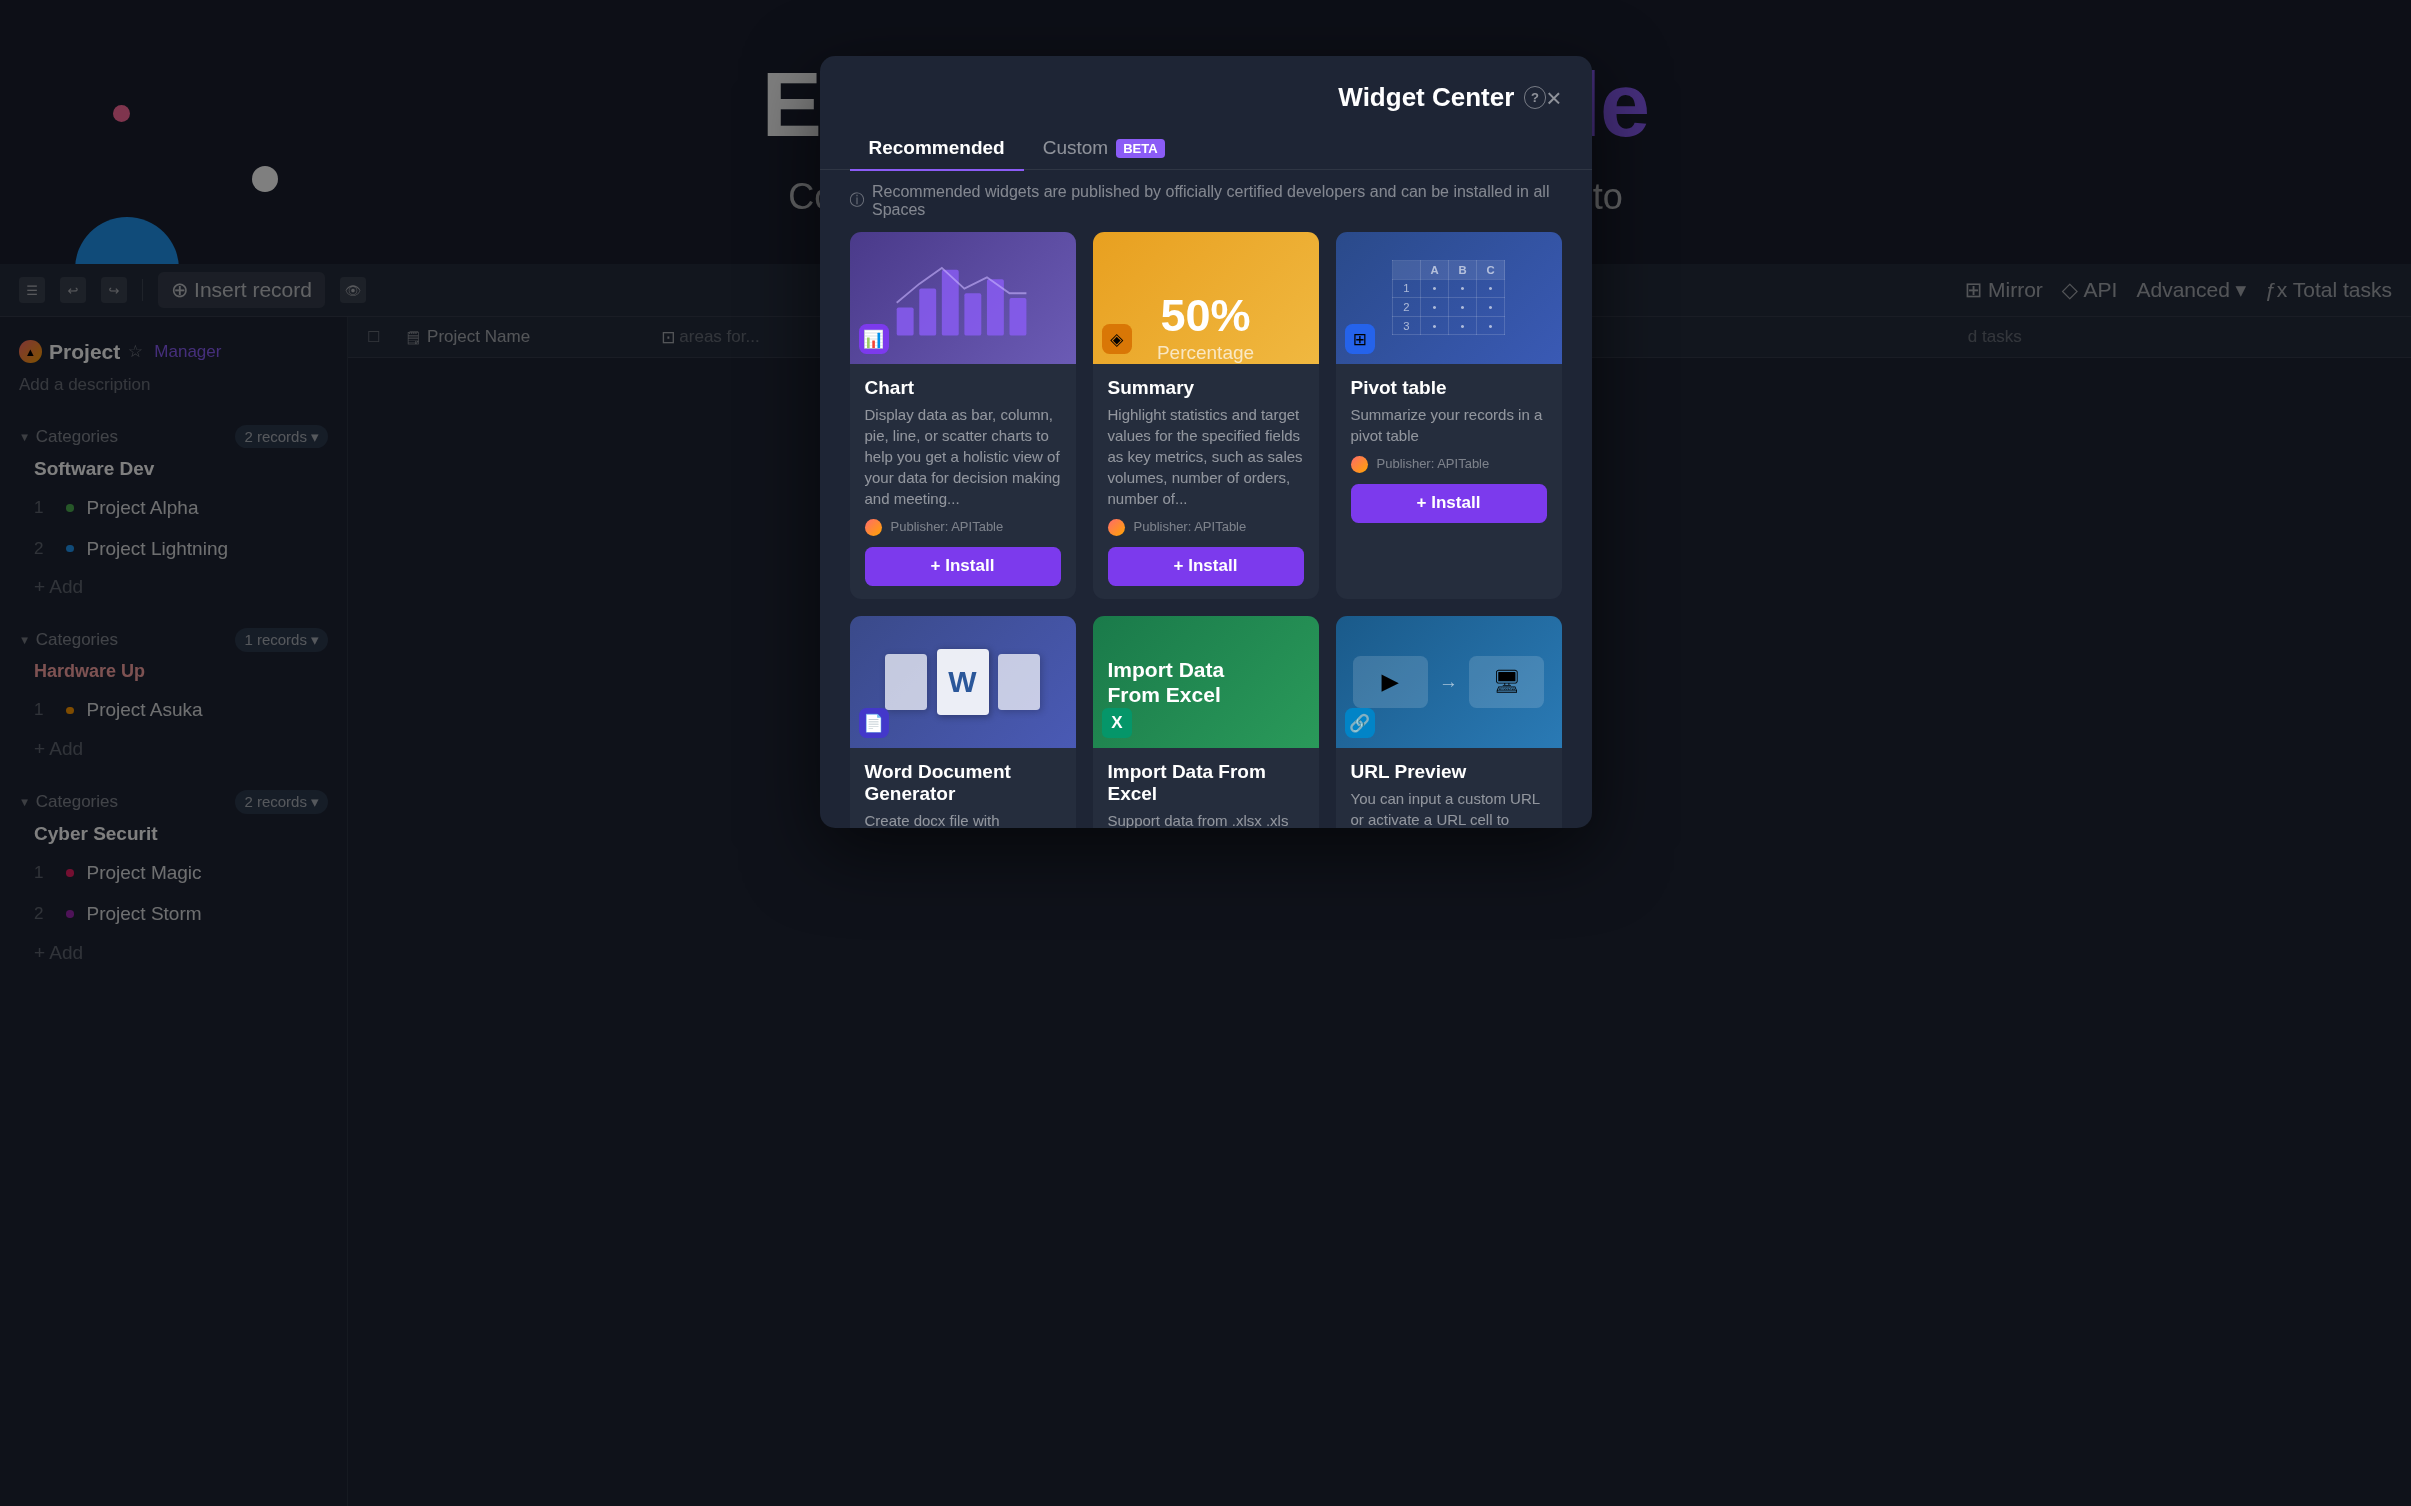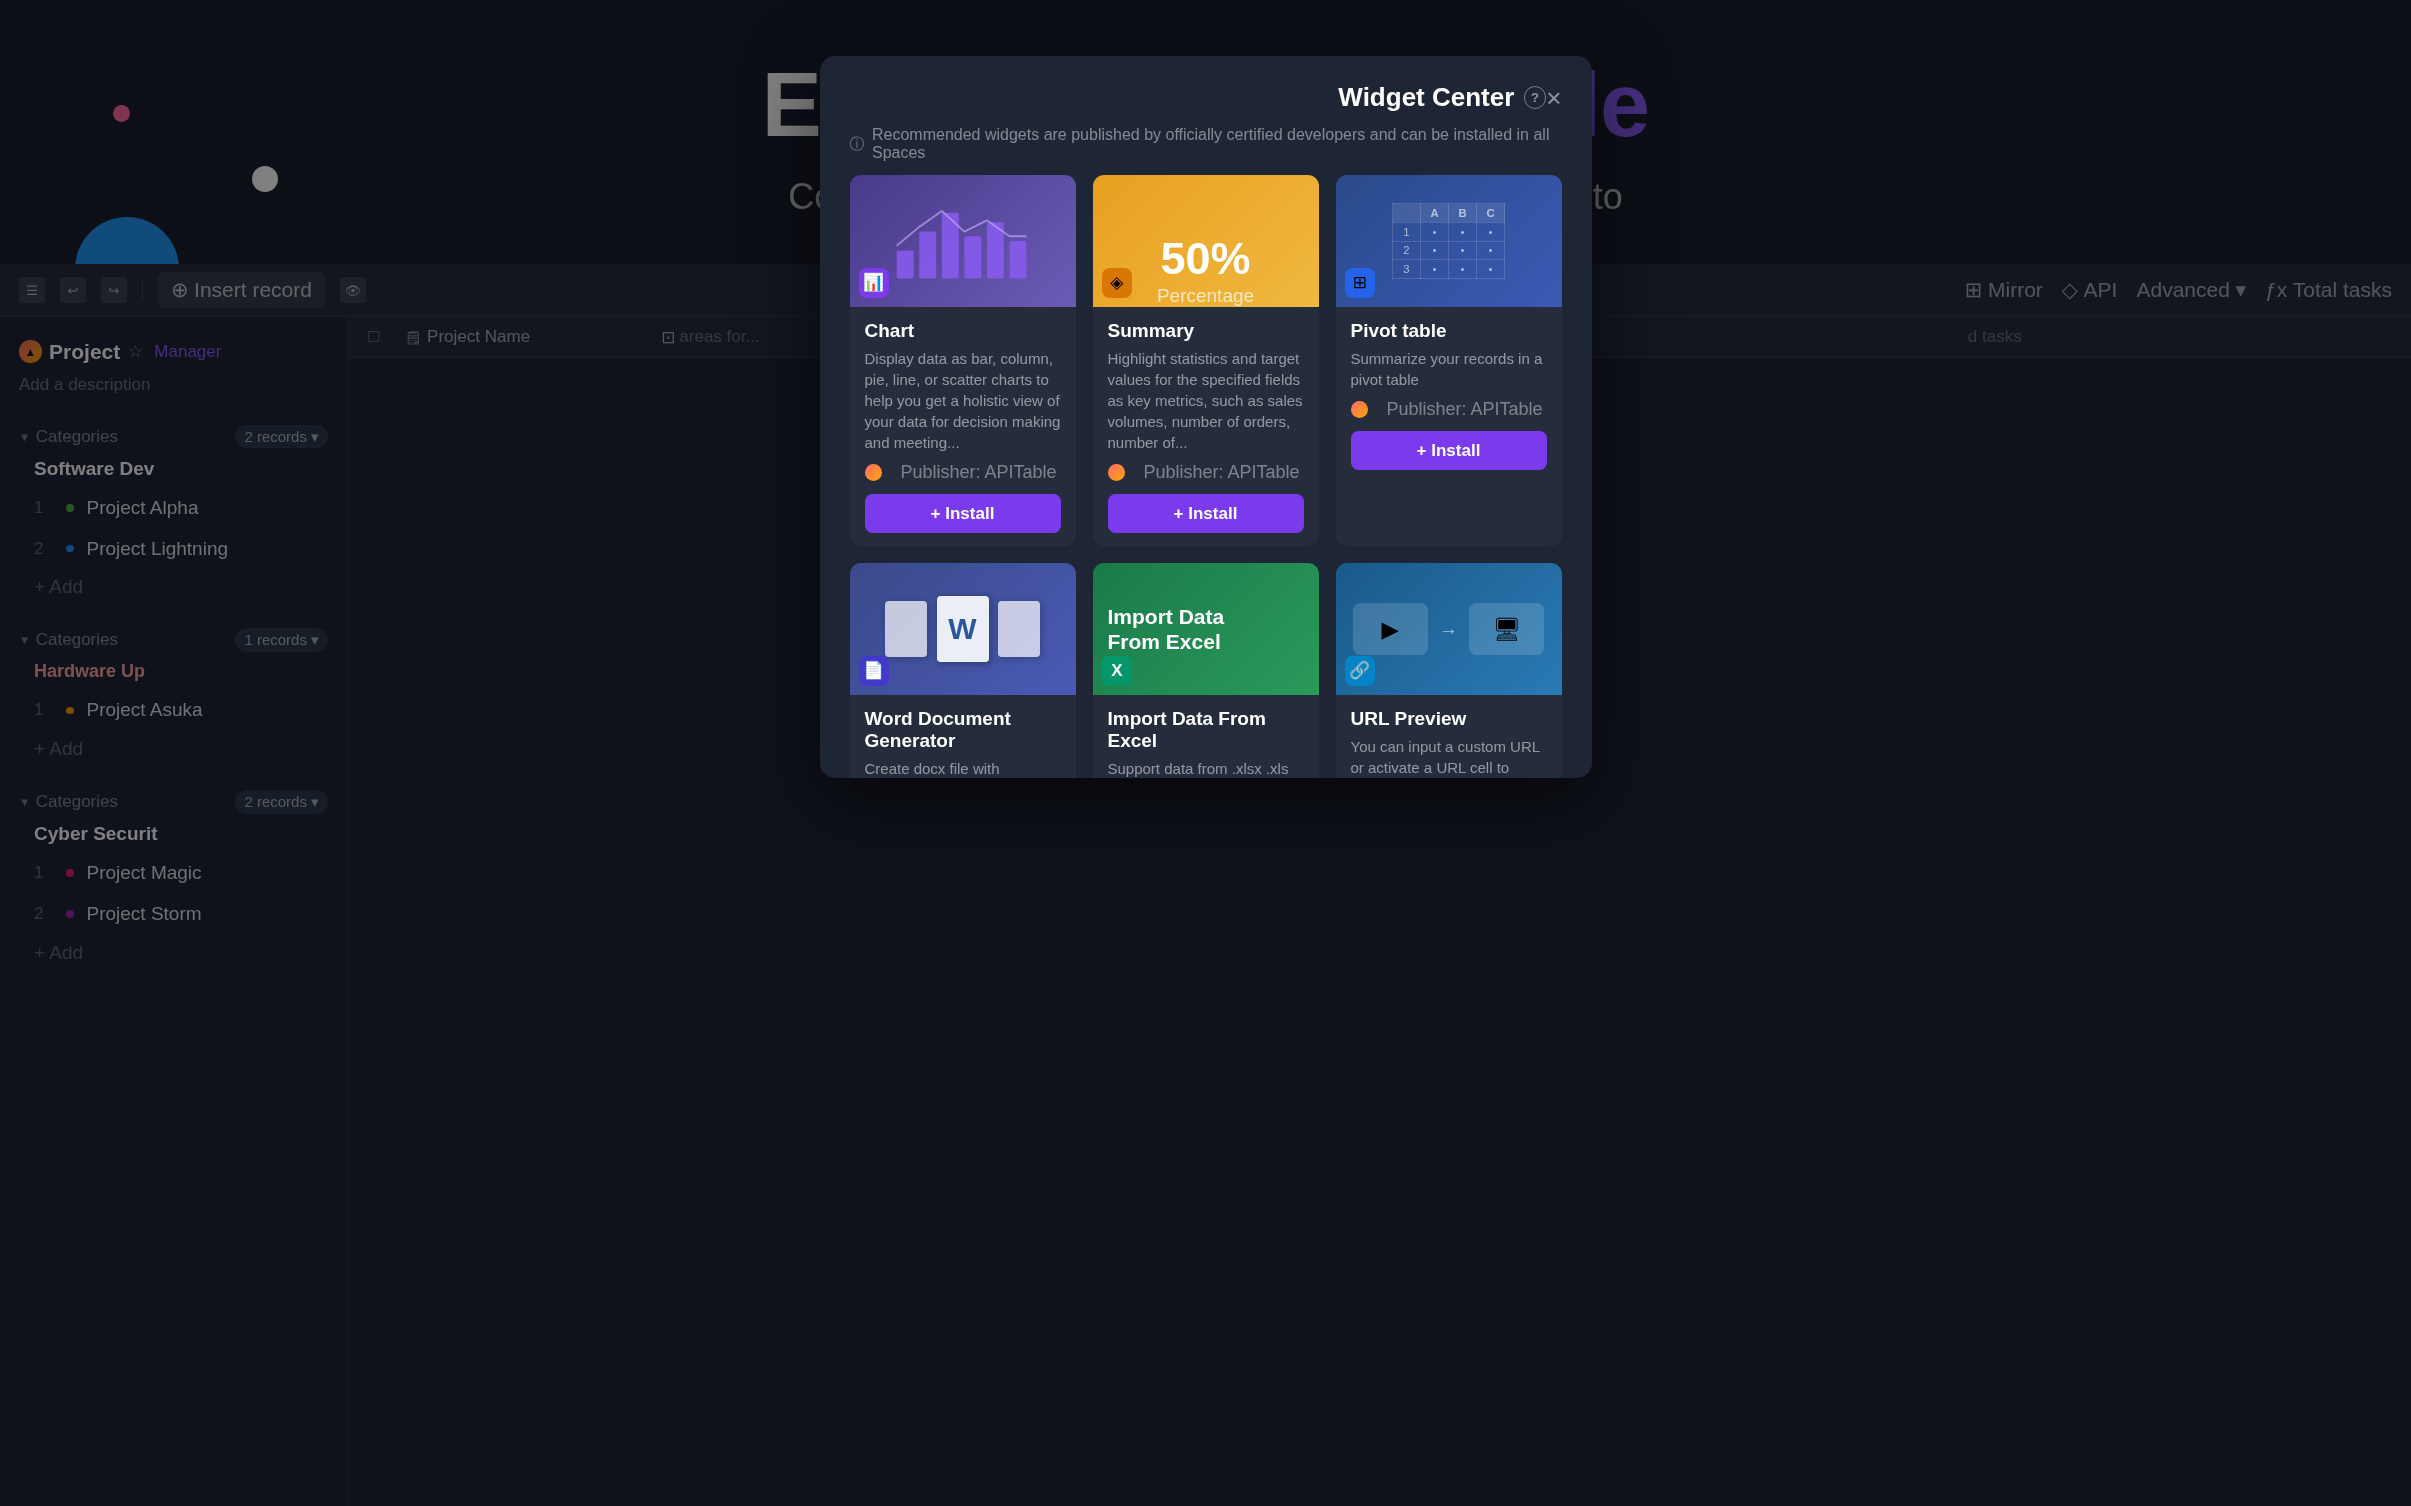--- a/index.html
+++ b/index.html
@@ -438,23 +438,23 @@
       font-weight: 600;
       margin-bottom: 5.6px;
     }
     .widget-desc {
       color: rgba(255,255,255,0.5);
       font-size: 15px;
       line-height: 1.4;
       margin-bottom: 9.4px;
     }
     .widget-publisher {
-      display: flex; align-items: center; gap: 19px;
+      display: flex; gap: 9px;
       color: rgba(255,255,255,0.4);
-      font-size: 18px;
+      font-size: 13px;
       margin-bottom: 11.3px;
     }
     .publisher-icon {
       width: 17px; height: 17px;
       background: linear-gradient(135deg, #ff6b6b, #ffa500);
       border-radius: 50%;
       flex-shrink: 0;
     }
 
     .install-btn {
@@ -697,20 +697,29 @@
   <div class="modal">
 
     <div class="modal-header">
       <div class="modal-title">
         <span>Widget Center</span>
         <div class="modal-title-help">?</div>
       </div>
       <div class="modal-close">×</div>
     </div>
 
+    <div class="modal-tabs">
+      <div class="tab active">
+        <span>Recommended</span>
+      </div>
+      <div class="tab">
+        <span>Custom</span>
+        <span class="tab-beta">BETA</span>
+      </div>
+    </div>
 
     <div class="modal-info">
       <span class="info-icon">ⓘ</span>
       <span>Recommended widgets are published by officially certified developers and can be installed in all Spaces</span>
     </div>
 
     <div class="widget-grid">
 
       <div class="widget-card">
         <div class="widget-preview widget-preview-chart">

